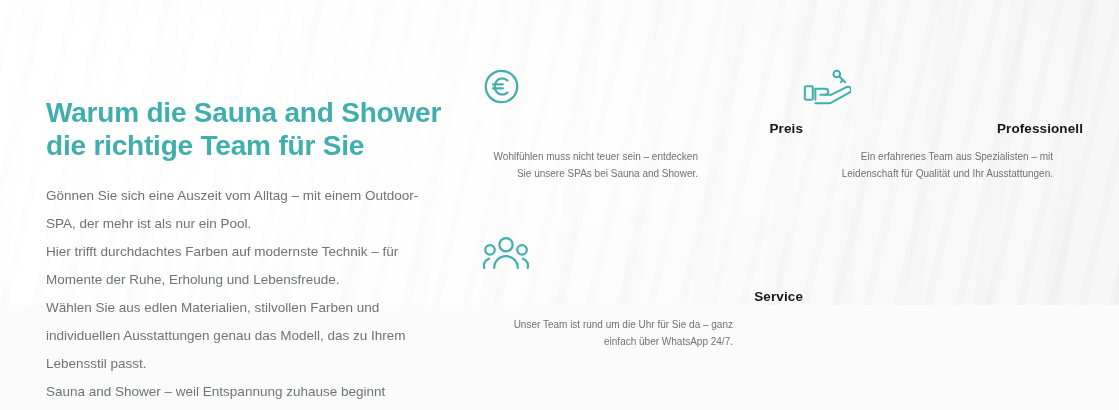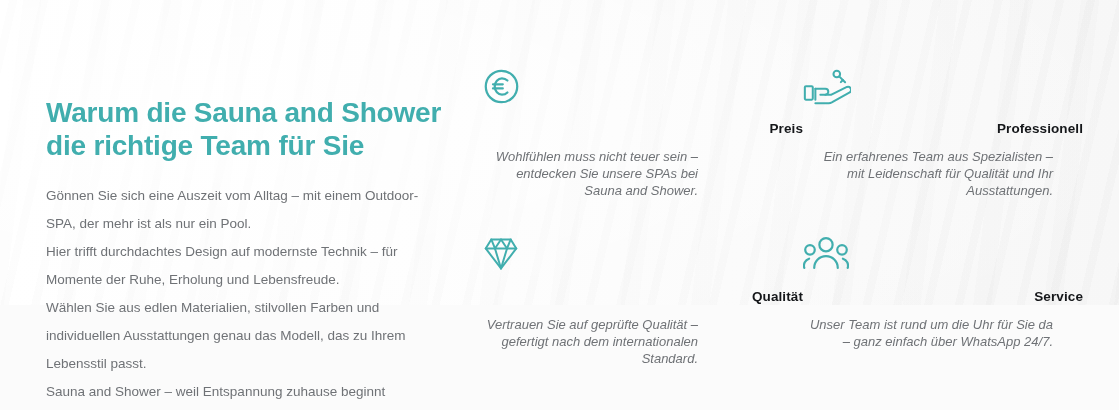--- a/index.html
+++ b/index.html
@@ -90,43 +90,42 @@
   .feature-title{
     margin-top:13px;
     color:#15171a;
     font-size:13.5px;
     font-weight:bold;
     letter-spacing:0.1px;
   }
   .feature-desc{
     margin-top:12px;
     color:#6f7276;
-    font-size:13px;
+    font-size:10px;
     line-height:17px;
     max-width:215px;
-    font-style:italic;
   }
   .feature.wide .feature-desc{ max-width:250px; }
 </style>
 </head>
 <body>
 
 <div class="section">
 
   <div class="bg-texture"></div>
   <div class="bg-vignette"></div>
 
   <div class="intro">
     <h2 class="intro-heading">
       <span>Warum die Sauna and Shower</span><br>
       <span>die richtige Team für Sie</span>
     </h2>
     <div class="intro-body">
       <p>Gönnen Sie sich eine Auszeit vom Alltag – mit einem Outdoor-SPA, der mehr ist als nur ein Pool.</p>
-      <p> Hier trifft durchdachtes Design auf modernste Technik – für Momente der Ruhe, Erholung und Lebensfreude.</p>
+      <p> Hier trifft durchdachtes Farben auf modernste Technik – für Momente der Ruhe, Erholung und Lebensfreude.</p>
       <p> Wählen Sie aus edlen Materialien, stilvollen Farben und individuellen Ausstattungen genau das Modell, das zu Ihrem Lebensstil passt.</p>
       <p>Sauna and Shower – weil Entspannung zuhause beginnt</p>
     </div>
   </div>
 
   <div class="features">
 
     <div class="feature">
       <div class="feature-icon">
         <svg width="37" height="37" viewBox="0 0 40 40" fill="none" stroke="#41aeae" stroke-width="2.4" stroke-linecap="round">
@@ -149,34 +148,20 @@
           <rect x="2" y="19.6" width="8.6" height="14.6" rx="1.2"></rect>
           <path d="M13.4 22.4 h10.8 a3.2 3.2 0 0 1 0 6.4 h-5.4"></path>
           <path d="M13.4 22.4 v11.8"></path>
           <path d="M24.2 28.8 h6.6 L47.6 20.4 a3.4 3.4 0 0 1 3.0 6.0 L31.2 37.2 a7 7 0 0 1 -3.2 .8 H13.4"></path>
         </svg>
       </div>
       <div class="feature-title">Professionell</div>
       <div class="feature-desc">Ein erfahrenes Team aus Spezialisten – mit Leidenschaft für Qualität und Ihr Ausstattungen.</div>
     </div>
 
-    <div class="feature">
-      <div class="feature-icon">
-        <svg width="36" height="35" viewBox="0 0 40 38" fill="none" stroke="#41aeae" stroke-width="2.2" stroke-linecap="round" stroke-linejoin="round">
-          <path d="M3 13.4 L9.2 3.4 H30.8 L37 13.4 L20 35.6 Z"></path>
-          <path d="M3 13.4 H37"></path>
-          <path d="M9.2 3.4 L13.3 13.4 L20 35.6"></path>
-          <path d="M30.8 3.4 L26.7 13.4 L20 35.6"></path>
-          <path d="M20 3.4 L13.3 13.4"></path>
-          <path d="M20 3.4 L26.7 13.4"></path>
-        </svg>
-      </div>
-      <div class="feature-title">Qualität</div>
-      <div class="feature-desc">Vertrauen Sie auf geprüfte Qualität – gefertigt nach dem internationalen Standard.</div>
-    </div>
 
     <div class="feature wide">
       <div class="feature-icon">
         <svg width="46" height="36" viewBox="0 0 50 39" fill="none" stroke="#41aeae" stroke-width="2.4" stroke-linecap="round" stroke-linejoin="round">
           <circle cx="25" cy="9.4" r="7.2"></circle>
           <path d="M12.2 34.6 a12.8 12.8 0 0 1 25.6 0"></path>
           <circle cx="7.6" cy="15.0" r="5.2"></circle>
           <path d="M1.4 34.6 a8.0 8.0 0 0 1 5.2 -10.0"></path>
           <circle cx="42.4" cy="15.0" r="5.2"></circle>
           <path d="M48.6 34.6 a8.0 8.0 0 0 0 -5.2 -10.0"></path>

